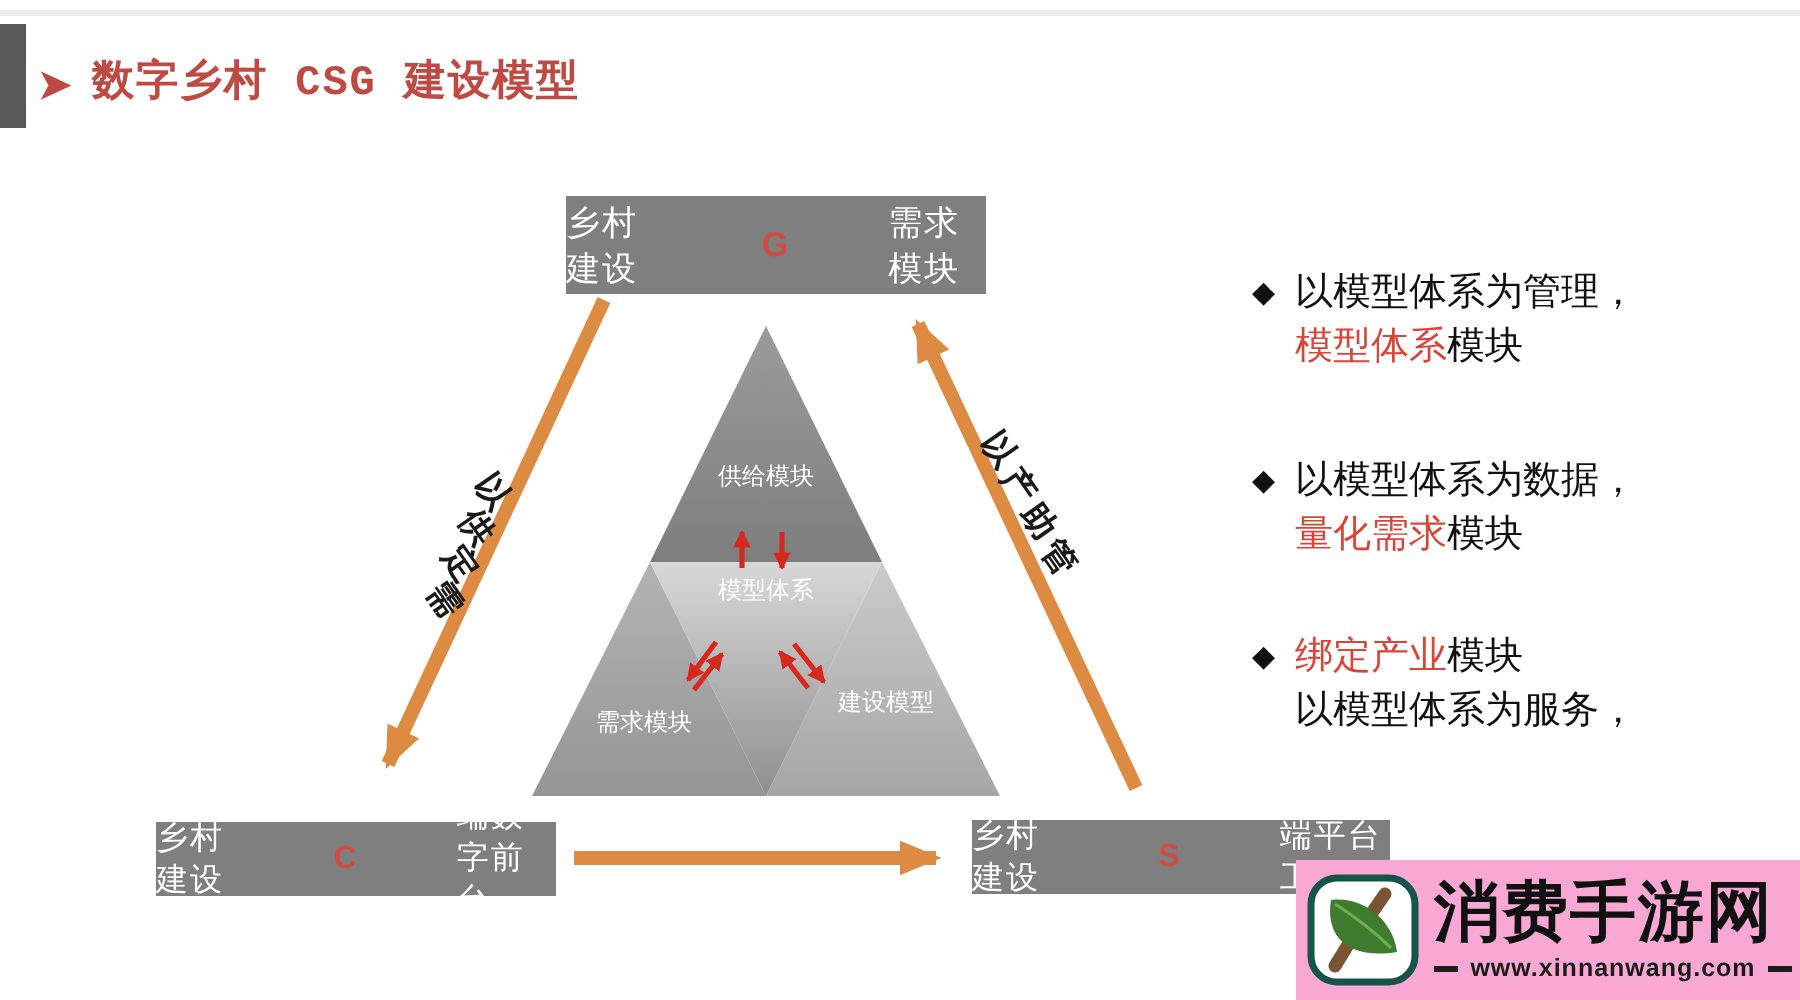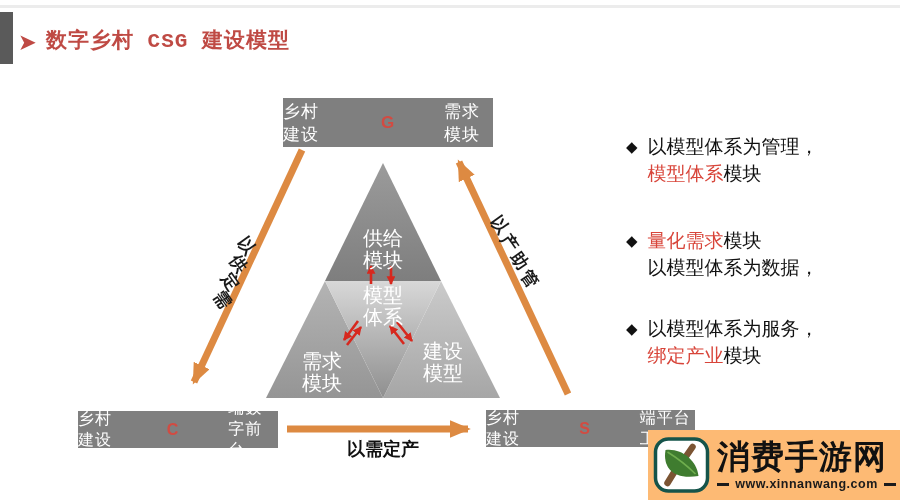--- a/index.html
+++ b/index.html
@@ -13,21 +13,21 @@
 
   .stage{position:absolute;left:0;top:0;width:900px;height:500px;}
 
   .gray-box{position:absolute;background:#7f7f7f;color:#fff;display:flex;align-items:center;
             justify-content:center;font-size:17px;letter-spacing:1px;z-index:2;gap:48px;}
   .gray-box .accent-letter{color:#d24b42;font-weight:700;padding:0 1px;}
   #box-top{left:283px;top:98px;width:210px;height:49px;}
   #box-bl{left:78px;top:411px;width:200px;height:37px;font-size:16px;}
   #box-br{left:486px;top:410px;width:209px;height:37px;font-size:16px;}
 
-  .tri-label{position:absolute;width:56px;color:#ffffff;text-align:center;font-size:20px;
+  .tri-label{position:absolute;width:56px;color:#ffffff;text-align:center;font-size:12px;
              line-height:22px;font-weight:500;z-index:3;}
   #lab-supply{left:355px;top:227px;}
   #lab-model{left:355px;top:284px;text-align:center;}
   #lab-demand{left:294px;top:340px;margin-top:10px;}
   #lab-industry{left:415px;top:340px;}
 
   .diag-label{position:absolute;font-weight:700;font-size:17px;color:#1a1a1a;z-index:3;}
   .diag-label .char{position:absolute;width:20px;height:20px;line-height:20px;text-align:center;
                     transform:rotate(55deg);}
   #label-left{left:236px;top:236px;}
@@ -43,21 +43,21 @@
 
   .bottom-label{position:absolute;left:323px;top:437px;width:120px;text-align:center;
                 font-size:18px;font-weight:700;color:#111;z-index:3;}
 
   .bullet{position:absolute;left:626px;display:flex;gap:10px;width:268px;}
   .bullet .diamond{font-size:15px;line-height:27px;color:#111;}
   .bullet .btext{font-size:19px;font-weight:400;color:#111;line-height:27px;}
   .bullet .red{color:#d8453a;}
   #bullet-0{top:133px;} #bullet-1{top:227px;} #bullet-2{top:315px;}
 
-  .watermark{position:absolute;left:648px;top:430px;width:252px;height:70px;background:#fdba74;
+  .watermark{position:absolute;left:648px;top:430px;width:252px;height:70px;background:#f9a8d4;
              display:flex;align-items:center;z-index:5;justify-content:space-between;}
   .wm-logo{width:57px;height:56px;margin-left:5px;flex:none;}
   .wm-text{flex:1;padding-left:7px;padding-right:4px;}
   .site-name{font-size:33px;font-weight:800;color:#111;letter-spacing:1px;line-height:36px;
              font-family:"Liberation Serif",serif;white-space:nowrap;}
   .url-row{display:flex;align-items:center;gap:6px;margin-top:2px;}
   .rule{flex:1;height:3px;background:#1b1b1b;}
   .site-url{font-size:12.5px;font-weight:700;color:#1b1b1b;letter-spacing:.5px;white-space:nowrap;}
 </style>
 </head>
@@ -125,21 +125,20 @@
       <span class="char">供</span>
       <span class="char">定</span>
       <span class="char">需</span>
     </div>
   <div class="diag-label" id="label-right">
       <span class="char">以</span>
       <span class="char">产</span>
       <span class="char">助</span>
       <span class="char">管</span>
     </div>
-  <div class="bottom-label">以需定产</div>
 
   <div class="gray-box" id="box-top">
     <span>乡村建设</span>
       <span class="accent-letter">G</span>
       <span>需求模块</span>
   </div>
   <div class="gray-box" id="box-bl">
     <span>乡村建设</span>
       <span class="accent-letter">C</span>
       <span>端数字前台</span>
@@ -153,29 +152,29 @@
   <div class="bullet" id="bullet-0">
     <span class="diamond">◆</span>
     <div class="btext">
       <div>以模型体系为管理，</div>
       <div><span class="red">模型体系</span><span>模块</span></div>
     </div>
   </div>
   <div class="bullet" id="bullet-1">
     <span class="diamond">◆</span>
     <div class="btext">
+      <div>以模型体系为数据，</div>
       <div><span class="red">量化需求</span><span>模块</span></div>
-      <div>以模型体系为数据，</div>
     </div>
   </div>
   <div class="bullet" id="bullet-2">
     <span class="diamond">◆</span>
     <div class="btext">
+      <div><span class="red">绑定产业</span><span>模块</span></div>
       <div>以模型体系为服务，</div>
-      <div><span class="red">绑定产业</span><span>模块</span></div>
     </div>
   </div>
 
   <div class="watermark">
     <svg class="wm-logo" viewBox="0 0 56 56">
       <rect x="2" y="2" width="52" height="52" rx="13" fill="#ffffff" stroke="#15544a" stroke-width="3.5"></rect>
       <line x1="39" y1="10" x2="30" y2="23" stroke="#7b5433" stroke-width="6.5" stroke-linecap="round"></line>
       <line x1="22" y1="33" x2="14" y2="46" stroke="#7b5433" stroke-width="6.5" stroke-linecap="round"></line>
       <path d="M12 13 C 9 31, 20 43, 45 39 C 43 23, 28 11, 12 13 Z" fill="#3f7c2f"></path>
       <path d="M14 15 C 22 20, 34 29, 42 37" stroke="#6fae4e" stroke-width="1.6" fill="none"></path>

